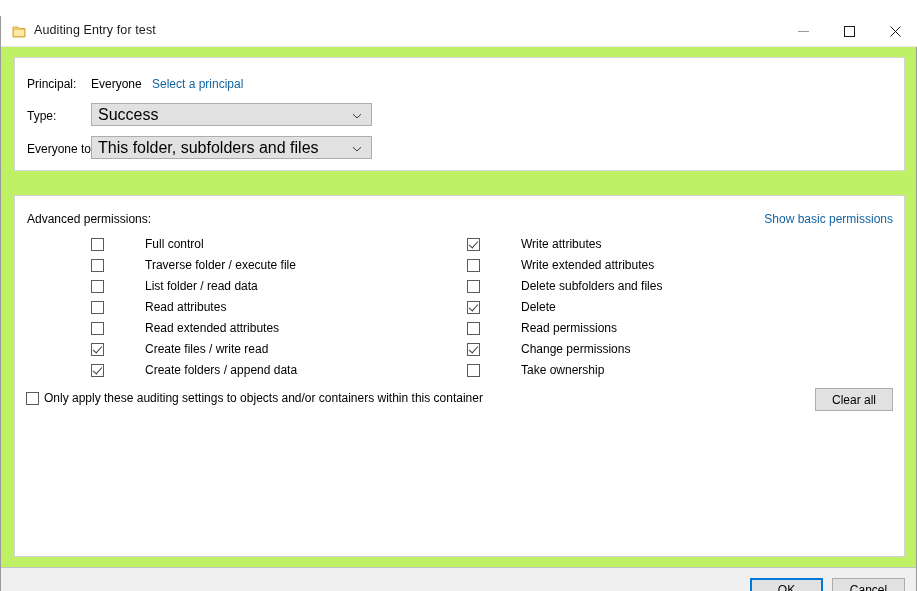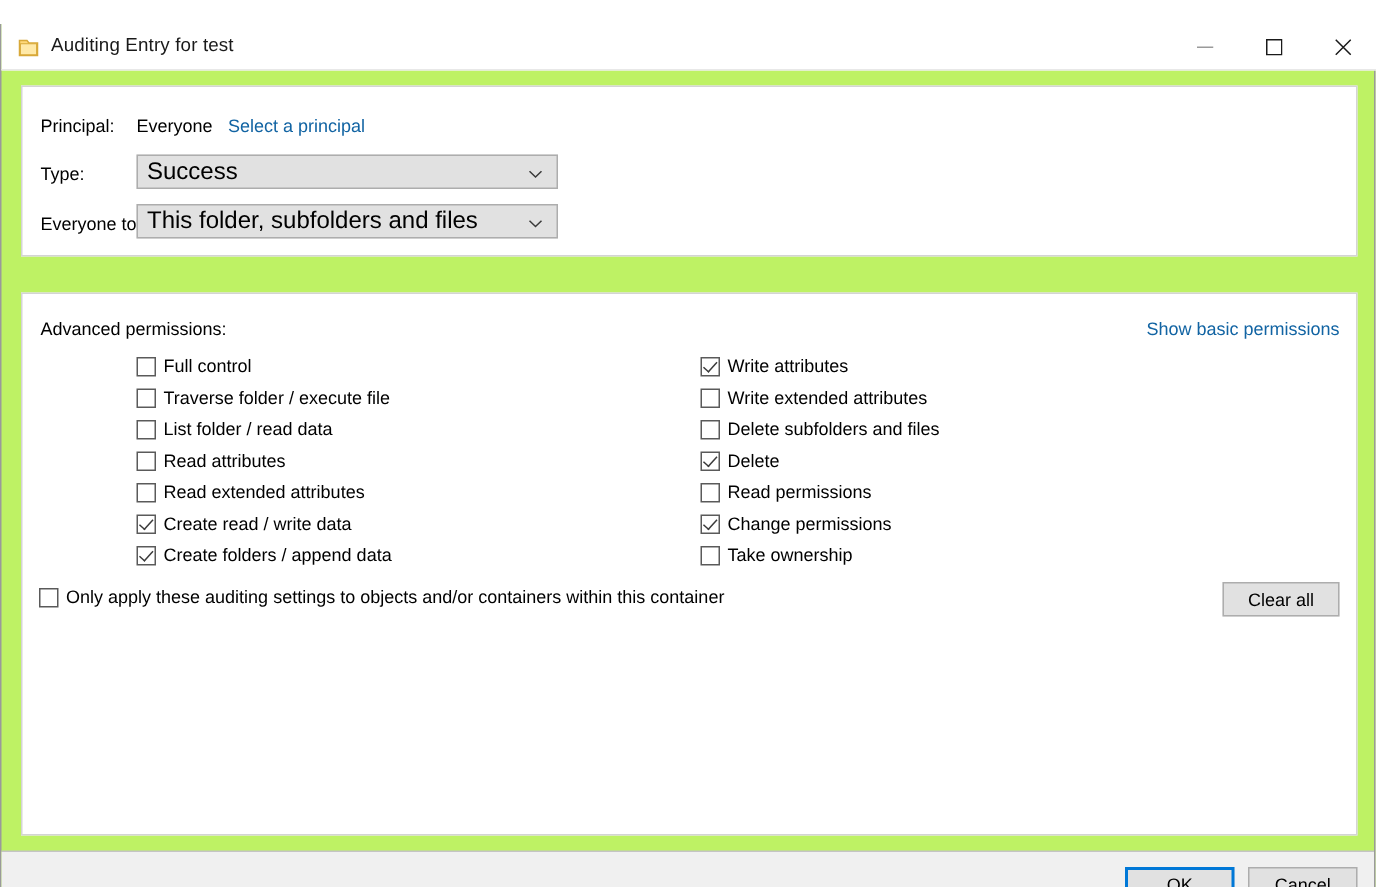--- a/index.html
+++ b/index.html
@@ -133,20 +133,21 @@
   .perm-col { position: absolute; top: 38px; }
   #col-left  { left: 76px; width: 380px; }
   #col-right { left: 452px; width: 400px; }
 
   .perm-row {
     position: relative;
     height: 21px;
     display: flex;
     align-items: center;
     cursor: default;
+    gap: 36px;
   }
   .cb {
     position: relative;
     width: 13px; height: 13px;
     flex: 0 0 13px;
     background: #ffffff;
     border: 1px solid #5a5a5a;
     margin-right: 5px;
   }
   .cb.checked::after {
@@ -291,21 +292,21 @@
         <div class="perm-row">
           <span class="cb"></span>
           <span class="perm-label">Read attributes</span>
         </div>
         <div class="perm-row">
           <span class="cb"></span>
           <span class="perm-label">Read extended attributes</span>
         </div>
         <div class="perm-row">
           <span class="cb checked"></span>
-          <span class="perm-label">Create read / write data</span>
+          <span class="perm-label">Create files / write read</span>
         </div>
         <div class="perm-row">
           <span class="cb checked"></span>
           <span class="perm-label">Create folders / append data</span>
         </div>
       </div>
     <div class="perm-col" id="col-right">
         <div class="perm-row">
           <span class="cb checked"></span>
           <span class="perm-label">Write attributes</span>

